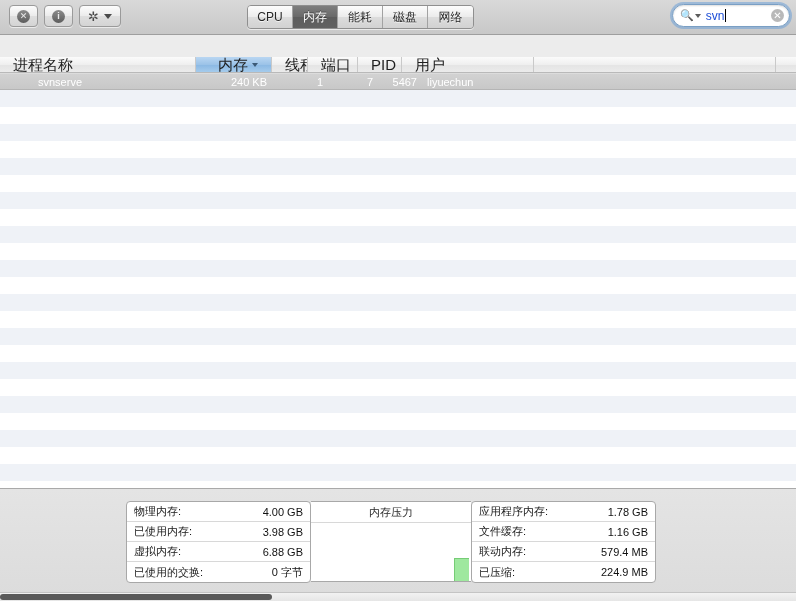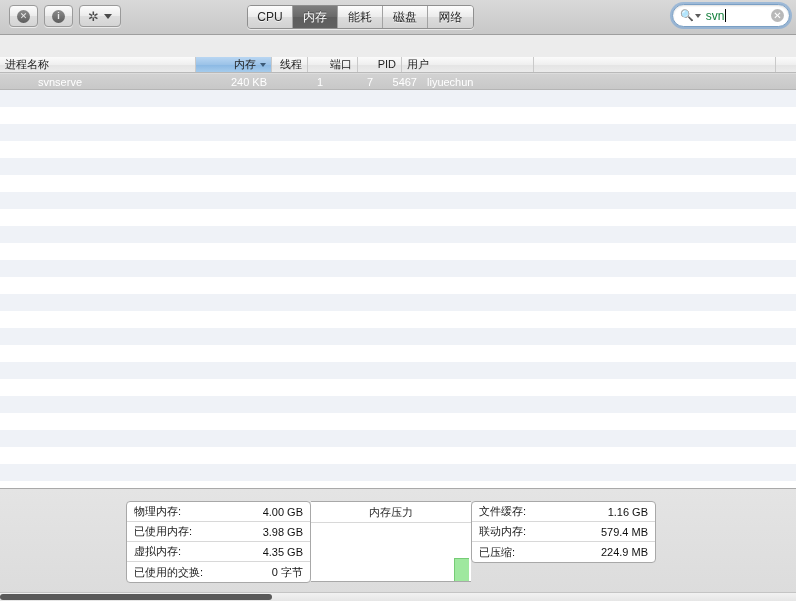--- a/index.html
+++ b/index.html
@@ -161,21 +161,21 @@
   .search .caret-small {
     width: 0; height: 0;
     border-left: 3px solid transparent;
     border-right: 3px solid transparent;
     border-top: 4px solid #5c5c5c;
     margin-right: 5px;
   }
   .search .val {
     flex: 1;
     font-size: 12px;
-    color: #15803d;
+    color: #1d4ed8;
     white-space: nowrap;
     overflow: hidden;
   }
   .search .text-caret {
     display: inline-block;
     width: 1px;
     height: 13px;
     background: #000;
     vertical-align: -2px;
     margin-left: 1px;
@@ -202,25 +202,25 @@
     overflow: hidden;
   }
   .thead {
     display: flex;
     height: 16px;
     background: linear-gradient(to bottom, #fbfbfb 0%, #efefef 50%, #e4e4e4 51%, #ebebeb 100%);
     border-bottom: 1px solid #b9b9b9;
     box-sizing: border-box;
   }
   .th {
-    font-size: 11px;
+    font-size: 15px;
     color: #1e1e1e;
     line-height: 15px;
     box-sizing: border-box;
-    padding: 0 5px;
+    padding: 0 13px;
     border-right: 1px solid #c9c9c9;
     white-space: nowrap;
     overflow: hidden;
   }
   .th.sorted {
     background: linear-gradient(to bottom, #b9d6f2 0%, #9cc3e8 50%, #8ab8e3 51%, #a5cbec 100%);
     display: flex;
     align-items: center;
     justify-content: flex-end;
     gap: 4px;
@@ -638,37 +638,41 @@
         <div class="stat-row">
           <span class="stat-label">物理内存:</span>
           <span class="stat-value">4.00 GB</span>
         </div>
         <div class="stat-row">
           <span class="stat-label">已使用内存:</span>
           <span class="stat-value">3.98 GB</span>
         </div>
         <div class="stat-row">
           <span class="stat-label">虚拟内存:</span>
-          <span class="stat-value">4.35 GB</span>
+          <span class="stat-value">6.88 GB</span>
         </div>
         <div class="stat-row">
           <span class="stat-label">已使用的交换:</span>
           <span class="stat-value">0 字节</span>
         </div>
       </div>
 
       <div class="pressure">
         <div class="pressure-title">内存压力</div>
         <div class="pressure-plot">
           <div class="pressure-bar" style="background: rgb(143, 228, 143);"></div>
         </div>
       </div>
 
       <div class="stat-box right">
         <div class="stat-row">
+          <span class="stat-label">应用程序内存:</span>
+          <span class="stat-value">1.78 GB</span>
+        </div>
+        <div class="stat-row">
           <span class="stat-label">文件缓存:</span>
           <span class="stat-value">1.16 GB</span>
         </div>
         <div class="stat-row">
           <span class="stat-label">联动内存:</span>
           <span class="stat-value">579.4 MB</span>
         </div>
         <div class="stat-row">
           <span class="stat-label">已压缩:</span>
           <span class="stat-value">224.9 MB</span>

